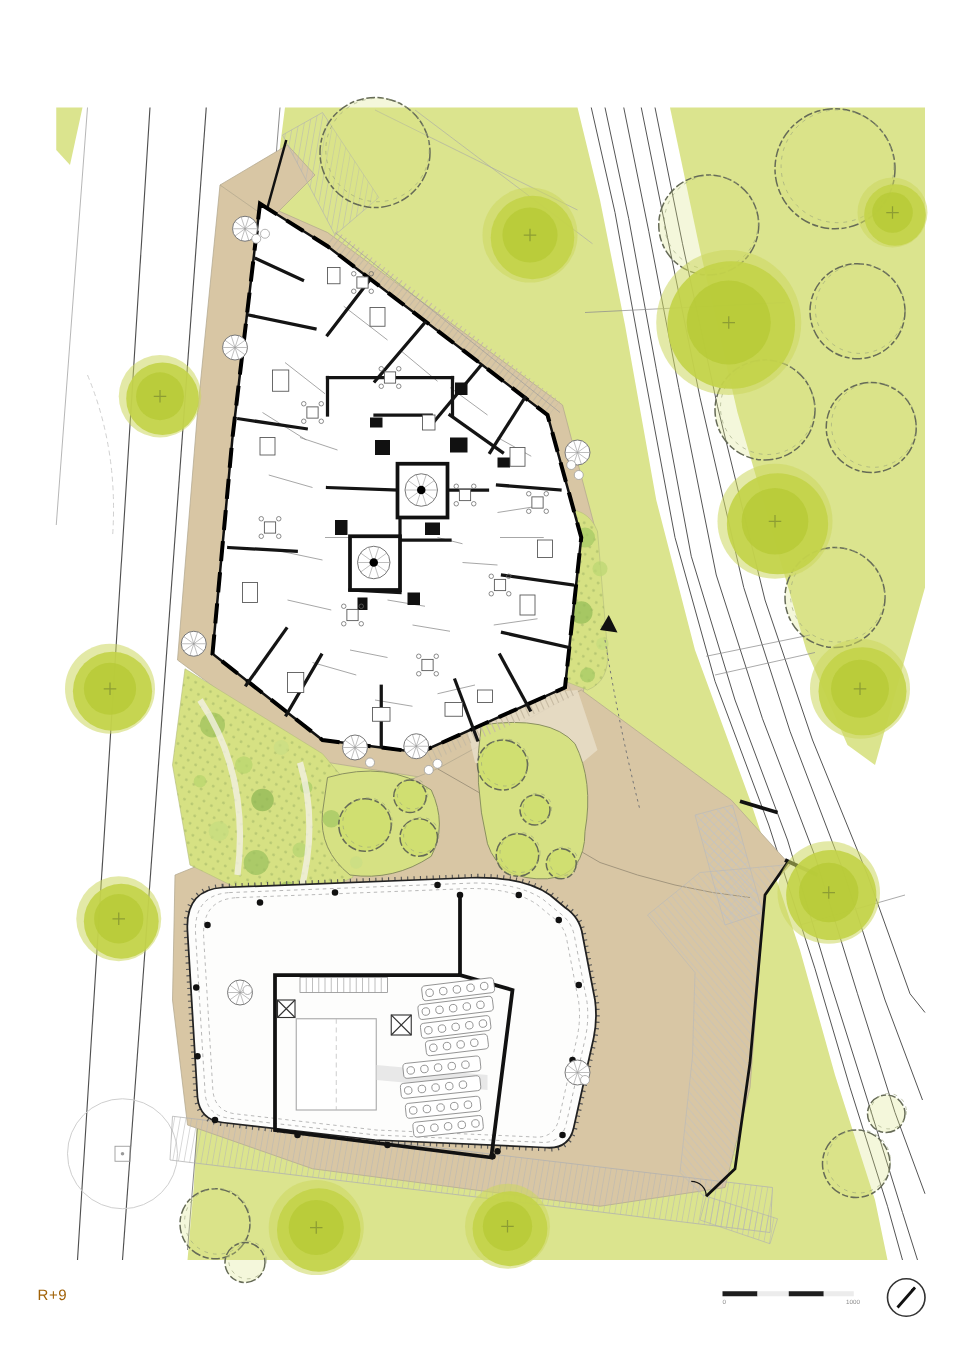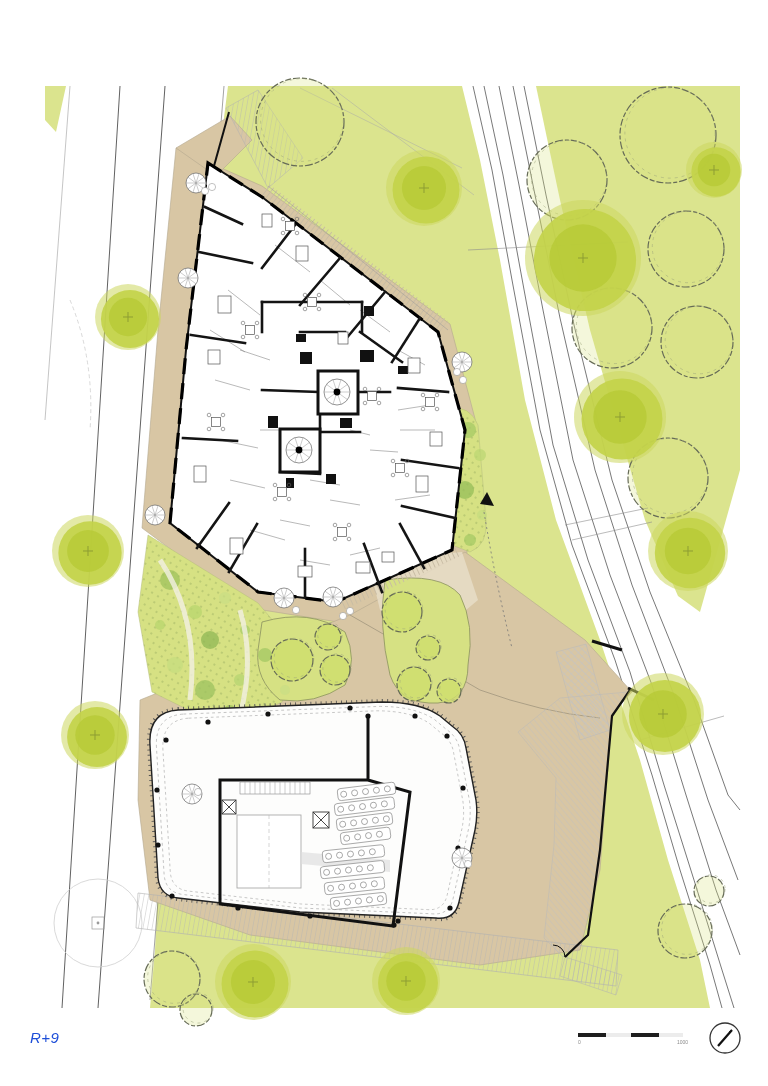--- a/index.html
+++ b/index.html
@@ -1,19 +1,19 @@
 <!DOCTYPE html>
 <html><head>
 <meta charset="utf-8">
 <style>
   html,body{margin:0;padding:0;background:#ffffff;}
   #page{position:relative;width:768px;height:1086px;background:#ffffff;overflow:hidden;
         font-family:"Liberation Sans", sans-serif;}
   #plan-svg{position:absolute;left:0;top:0;}
-  #level-label{position:absolute;left:30px;top:1029px;font-size:15px;color:#1d4ed8;letter-spacing:.5px;font-style:italic;}
+  #level-label{position:absolute;left:30px;top:1029px;font-size:12px;color:#a16207;letter-spacing:.5px;}
   #scale-bar{position:absolute;left:578px;top:1033px;width:110px;}
   #scale-bar .bar{display:flex;height:4px;}
   #scale-bar .seg{height:4px;}
   #scale-bar .b{background:#1e1e1e;}
   #scale-bar .w{background:#ececec;}
   #scale-bar .labels{display:flex;justify-content:space-between;font-size:5px;color:#8a8a8a;margin-top:2px;}
   #north-arrow{position:absolute;left:705px;top:1018px;}
 </style>
 </head>
 <body>

